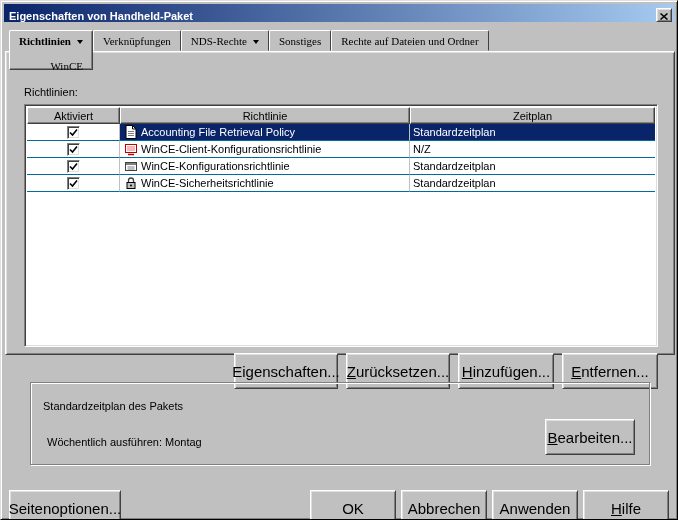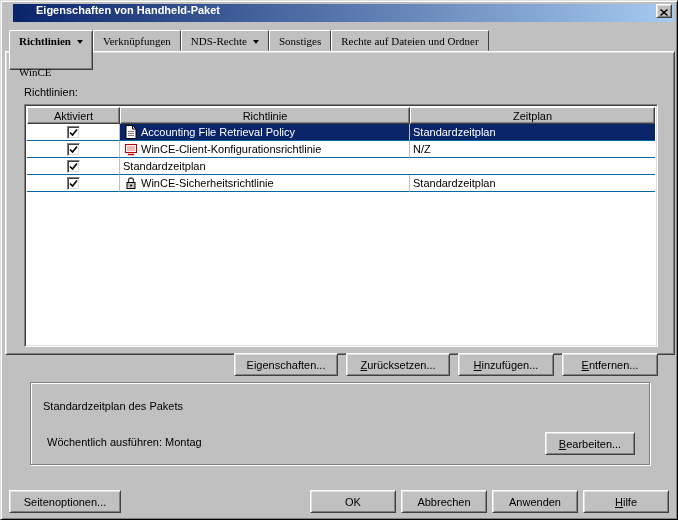--- a/index.html
+++ b/index.html
@@ -13,21 +13,21 @@
     background: var(--face, #c0c0c0);
     border-top: 1px solid #dfdfdf; border-left: 1px solid #dfdfdf;
     border-right: 1px solid #000; border-bottom: 1px solid #000;
     box-shadow: inset 1px 1px 0 #fff, inset -1px -1px 0 #808080;
     font-size: 11px; color: #000; overflow: hidden;
   }
   
   .titlebar {
     position: absolute; left: 3px; top: 3px; right: 3px; height: 18px;
     background: linear-gradient(90deg, var(--tb1, #0a246a), var(--tb2, #a6caf0));
-    display: flex; align-items: flex-start; padding: 0 2px 0 23px; margin-left: 9px;
+    display: flex; align-items: flex-end; padding: 0 2px 0 5px;
   }
   .titlebar .title { flex: 1; color: #fff; font-weight: bold; white-space: nowrap; }
   .sysbtn {
     width: 16px; height: 14px; background: var(--face, #c0c0c0);
     border: 1px solid; border-color: #fff #404040 #404040 #fff;
     box-shadow: inset 1px 1px 0 #dfdfdf, inset -1px -1px 0 #808080;
     display: flex; align-items: center; justify-content: center; padding: 0;
   }
   
   .tabstrip {
@@ -43,21 +43,21 @@
   .tab.active {
     position: relative; z-index: 6; height: 40px; font-weight: bold;
     border-bottom: 1px solid #404040;
     box-shadow: inset -1px -1px 0 #808080;
   }
   .tab .caret {
     display: inline-block; width: 0; height: 0;
     border-left: 3.5px solid transparent; border-right: 3.5px solid transparent;
     border-top: 4px solid #000; margin-left: 6px; vertical-align: 1px;
   }
-  .tab-sub { font-weight: normal; margin-top: 19px; text-align: left; }
+  .tab-sub { font-weight: normal; margin-top: 13px; text-align: right; }
   
   .panel {
     position: absolute; left: 4px; top: 50px; width: 670px; height: 304px;
     background: var(--face, #c0c0c0);
     border: 1px solid; border-color: #fff #404040 #404040 #fff;
     box-shadow: inset 1px 1px 0 #dfdfdf, inset -1px -1px 0 #808080;
     z-index: 1;
   }
   .list-label { position: absolute; left: 18px; top: 34px; }
   
@@ -92,23 +92,23 @@
     border: 1px solid; border-color: #808080 #fff #fff #808080;
     box-shadow: inset 1px 1px 0 #404040, inset -1px -1px 0 #dfdfdf;
     display: flex; align-items: center; justify-content: center;
   }
   .icon { display: flex; width: 15px; justify-content: center; flex: none; }
   
   .btn {
     background: var(--face, #c0c0c0);
     border: 1px solid; border-color: #fff #404040 #404040 #fff;
     box-shadow: inset 1px 1px 0 #dfdfdf, inset -1px -1px 0 #808080;
-    font-family: "Liberation Sans", sans-serif; font-size: 11px; color: #000;
+    font-family: "Liberation Sans", sans-serif; font-size: 15px; color: #000;
     display: flex; align-items: center; justify-content: center;
-    height: 23px; padding: 4px; cursor: default;
+    height: 23px; padding: 17px; cursor: default;
   }
   .action-row { position: absolute; top: 301px; right: 16px; display: flex; gap: 8px; }
   
   .groupbox {
     position: absolute; left: 24px; top: 330px; width: 620px; height: 83px;
     border: 1px solid #808080;
     box-shadow: inset 1px 1px 0 #fff, 1px 1px 0 #fff;
   }
   .group-legend {
     position: absolute; top: -7px; left: 8px;
@@ -204,20 +204,31 @@
       </div>
 
       <div class="row">
         <div class="cell c-enabled">
           <span class="checkbox">
               <svg class="checkmark" width="9" height="9" viewBox="0 0 9 9">
                 <polyline points="1,4.5 3.5,7 8,1.5" fill="none" stroke="#000" stroke-width="1.6"></polyline>
               </svg>
             </span>
         </div>
+        <div class="cell c-policy">
+          <span class="icon">
+              <svg width="14" height="13" viewBox="0 0 14 13">
+                <rect x="1.5" y="2.5" width="11" height="8" fill="#fff" stroke="#404040"></rect>
+                <rect x="2" y="3" width="10" height="2" fill="#808080"></rect>
+                <line x1="3.5" y1="7" x2="10.5" y2="7" stroke="#808080"></line>
+                <line x1="3.5" y1="9" x2="10.5" y2="9" stroke="#808080"></line>
+              </svg>
+            </span>
+          <span>WinCE-Konfigurationsrichtlinie</span>
+        </div>
         <div class="cell c-schedule">Standardzeitplan</div>
       </div>
 
       <div class="row">
         <div class="cell c-enabled">
           <span class="checkbox">
               <svg class="checkmark" width="9" height="9" viewBox="0 0 9 9">
                 <polyline points="1,4.5 3.5,7 8,1.5" fill="none" stroke="#000" stroke-width="1.6"></polyline>
               </svg>
             </span>

